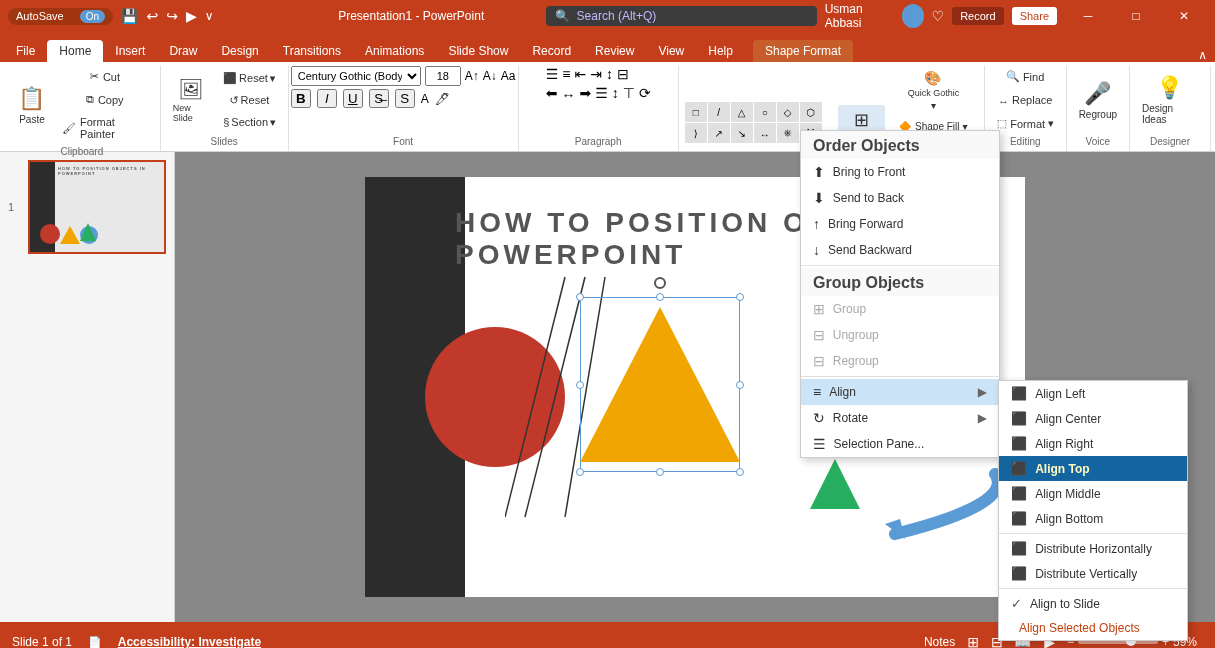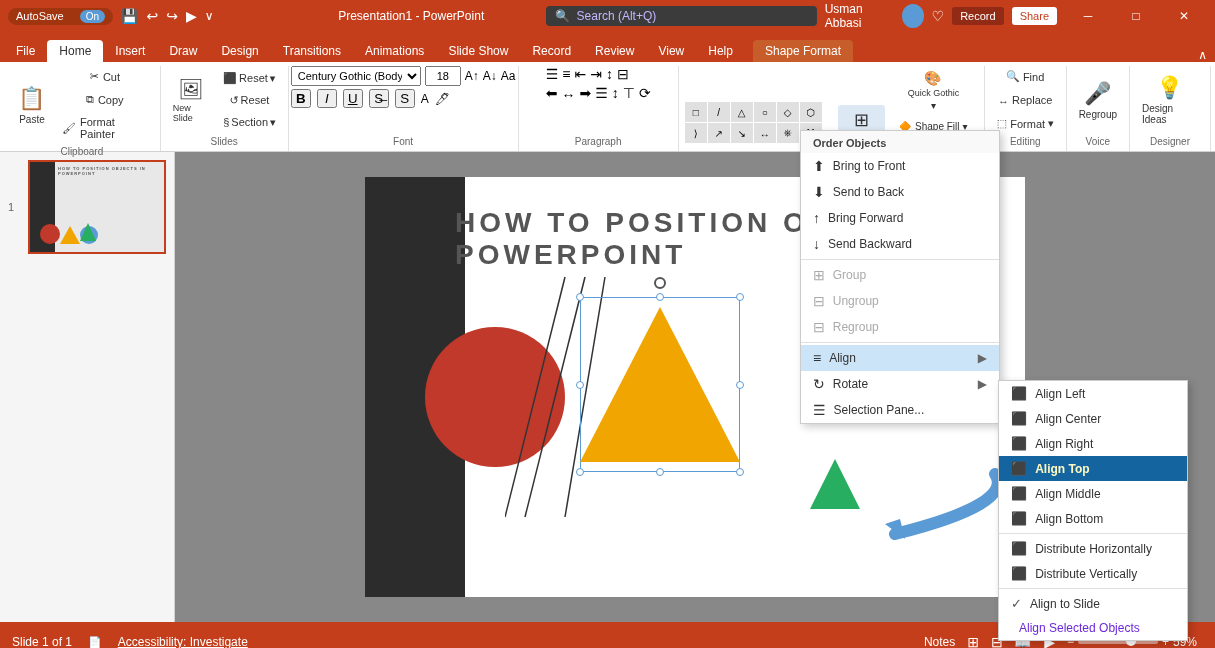--- a/index.html
+++ b/index.html
@@ -141,21 +141,21 @@
       top: 130px;
       left: 800px;
       width: 200px;
       background: white;
       border: 1px solid #ccc;
       box-shadow: 3px 3px 8px rgba(0,0,0,0.2);
       z-index: 100;
     }
     .menu-section-header {
       padding: 6px 12px 4px;
-      font-size: 11px;
+      font-size: 16px;
       font-weight: 600;
       color: #444;
       background: #f9f9f9;
     }
     .menu-item {
       display: flex;
       align-items: center;
       padding: 5px 12px;
       cursor: pointer;
       gap: 8px;
@@ -541,20 +541,21 @@
   </div>
   <div class="menu-item">
     <span style="font-size:14px;">↑</span>
     <span>Bring Forward</span>
   </div>
   <div class="menu-item">
     <span style="font-size:14px;">↓</span>
     <span>Send Backward</span>
   </div>
   <div class="menu-separator"></div>
+  <div class="menu-section-header">Group Objects</div>
   <div class="menu-item disabled">
     <span style="font-size:14px;">⊞</span>
     <span>Group</span>
   </div>
   <div class="menu-item disabled">
     <span style="font-size:14px;">⊟</span>
     <span>Ungroup</span>
   </div>
   <div class="menu-item disabled">
     <span style="font-size:14px;">⊟</span>
@@ -611,28 +612,28 @@
     <span style="font-size:13px;color:#555;">⬛</span>
     <span>Distribute Vertically</span>
   </div>
   <div class="menu-separator"></div>
   <div class="align-menu-item">
     <span style="font-size:13px;color:#555;">✓</span>
     <span>Align to Slide</span>
   </div>
   <div class="align-menu-item disabled">
     <span style="font-size:13px;color:#aaa;"> </span>
-    <span style="color:#6d28d9;">Align Selected Objects</span>
+    <span style="color:#c2410c;">Align Selected Objects</span>
   </div>
 </div>
 
 <div class="status-bar">
   <span>Slide 1 of 1</span>
   <span style="cursor:pointer;font-size:11px;">📄</span>
-  <span style="cursor:pointer;text-decoration:underline;">Accessibility: Investigate</span>
+  <span style="cursor:pointer;text-decoration:underline;font-weight:bold;">Accessibility: Investigate</span>
   <div class="status-right">
     <span style="cursor:pointer;">Notes</span>
     <span style="cursor:pointer;font-size:14px;">⊞</span>
     <span style="cursor:pointer;font-size:14px;">⊟</span>
     <span style="cursor:pointer;font-size:14px;">📖</span>
     <span style="cursor:pointer;font-size:14px;">▶</span>
     <div class="zoom-controls">
       <span style="cursor:pointer;">−</span>
       <div class="zoom-slider">
         <div class="zoom-thumb"></div>

